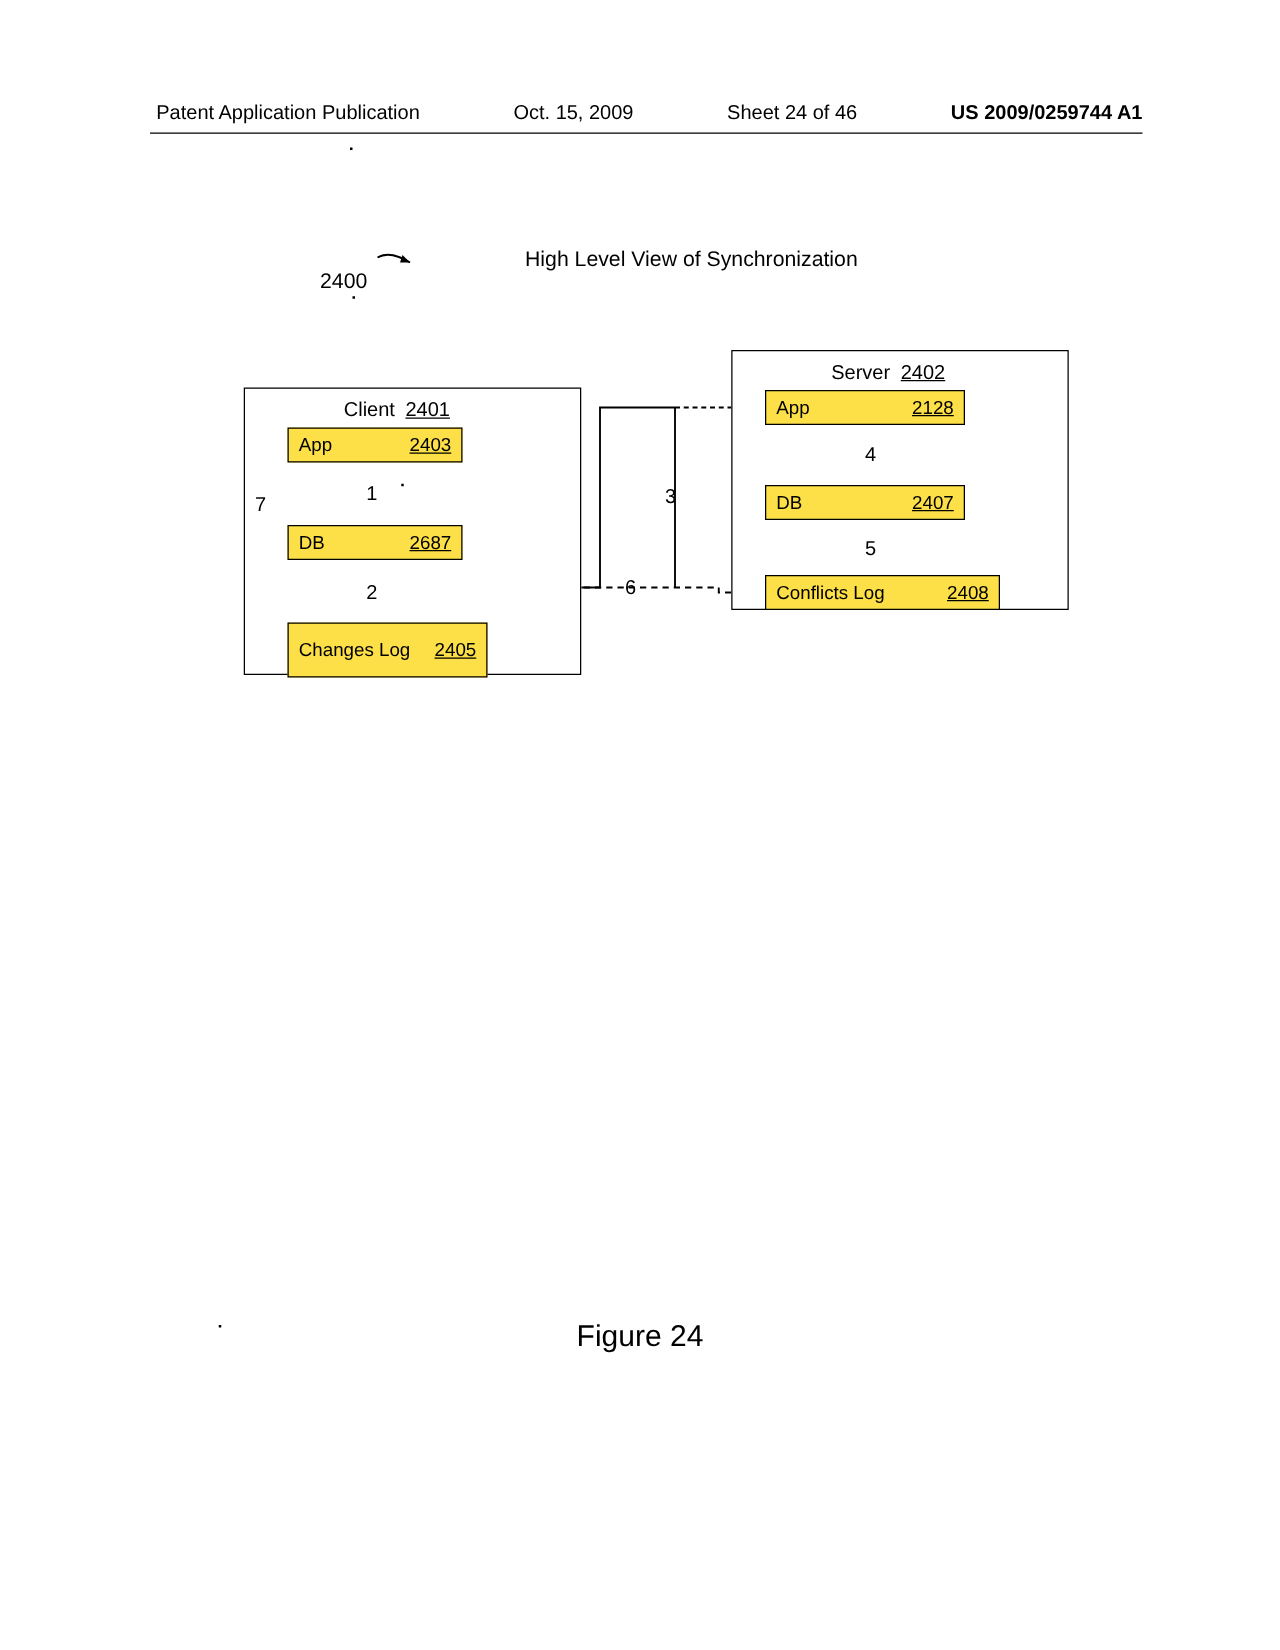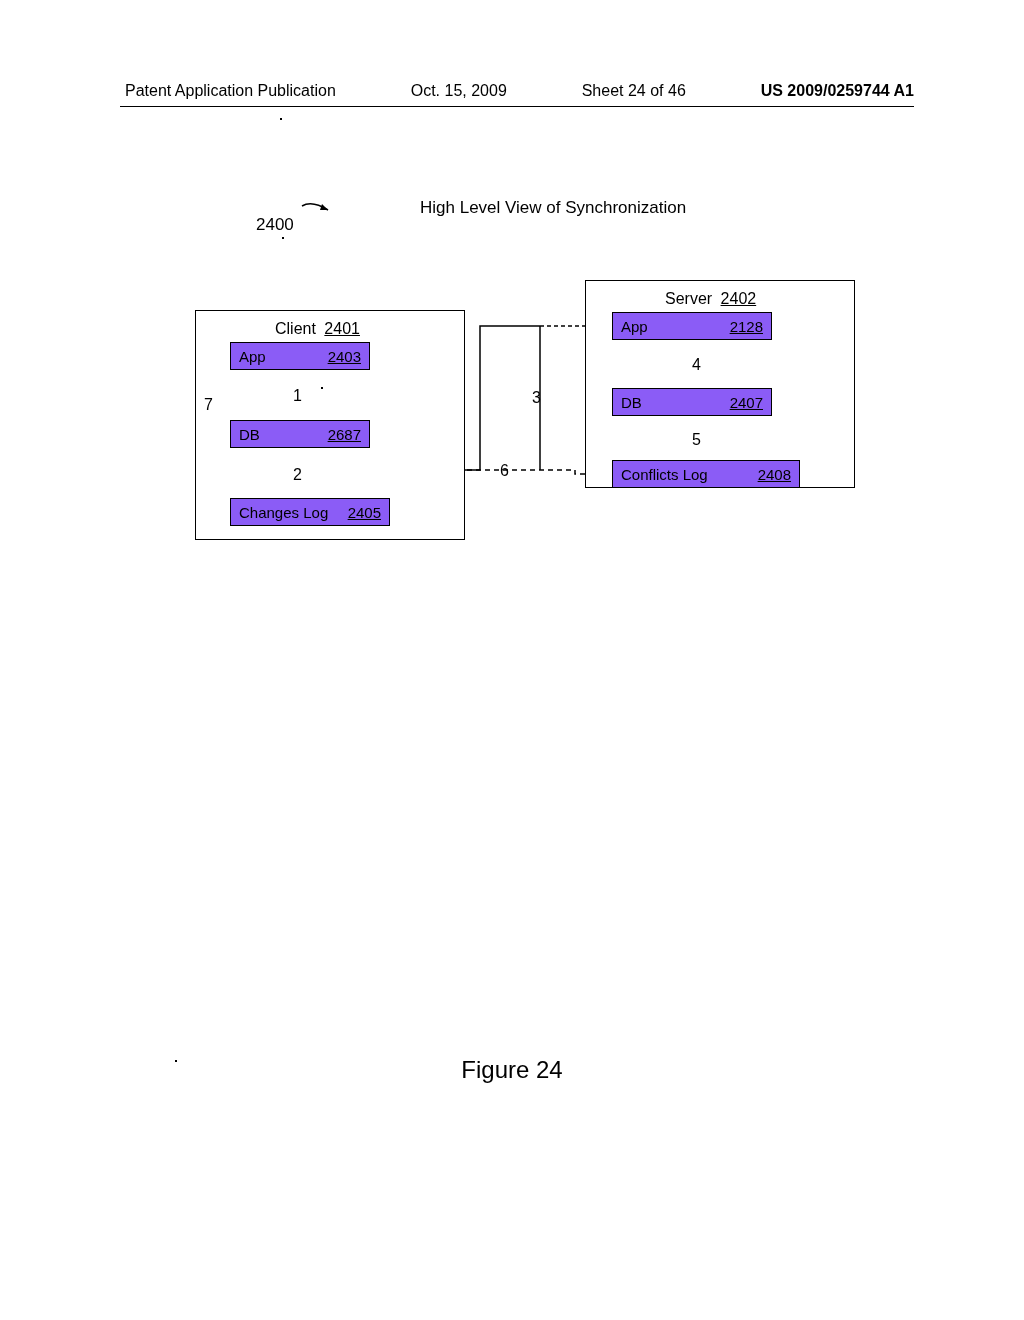--- a/index.html
+++ b/index.html
@@ -63,35 +63,35 @@
     .box {
       position: absolute;
       border: 1.5px solid #000;
       background: #fff;
     }
     .client-box { left: 15px; top: 30px; width: 270px; height: 230px; }
     .server-box { left: 405px; top: 0; width: 270px; height: 208px; }
     .inner-box {
       position: absolute;
       border: 1.5px solid #000;
-      background: #8b5cf6;
+      background: #fde047;
       font-size: 15px;
       display: flex;
       align-items: center;
       justify-content: space-between;
       padding: 3px 8px;
     }
     .inner-box .refn { text-decoration: underline; }
     .client-title { position:absolute; left: 95px; top: 40px; font-size:16px; }
     .client-title .refn { text-decoration: underline; margin-left:4px;}
     .server-title { position:absolute; left: 485px; top: 10px; font-size:16px; }
     .server-title .refn { text-decoration: underline; margin-left:4px;}
     .c-app { left: 50px; top: 62px; width: 140px; height: 28px; }
     .c-db  { left: 50px; top: 140px; width: 140px; height: 28px; }
-    .c-log { left: 50px; top: 218px; width: 160px; height: 28px; }
+    .c-log { left: 50px; top: 218px; width: 160px; height: 44px; }
     .s-app { left: 432px; top: 32px; width: 160px; height: 28px; }
     .s-db  { left: 432px; top: 108px; width: 160px; height: 28px; }
     .s-log { left: 432px; top: 180px; width: 188px; height: 28px; }
     .edge-label {
       position: absolute;
       font-size: 16px;
     }
     .l1 { left: 113px; top: 107px; }
     .l2 { left: 113px; top: 186px; }
     .l3 { left: 352px; top: 109px; }

